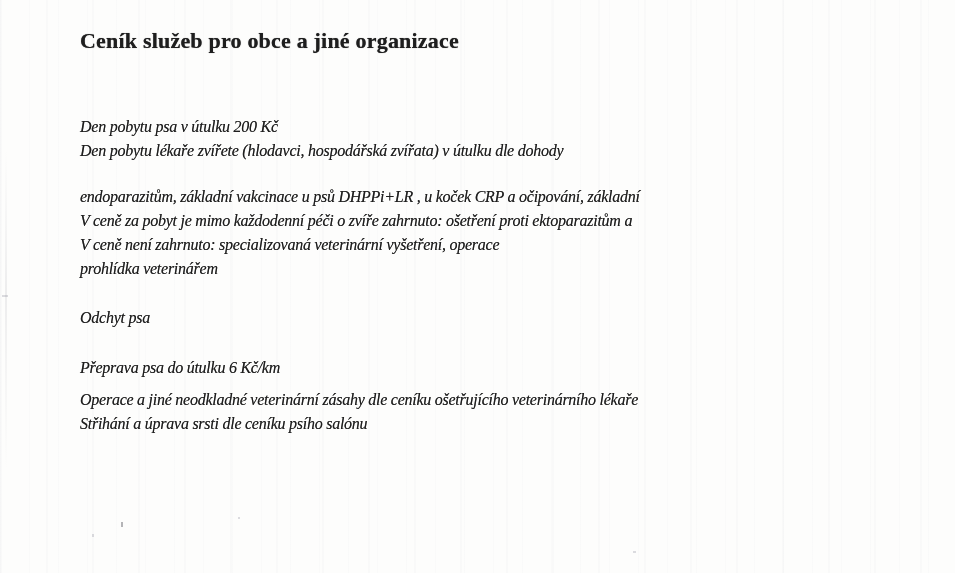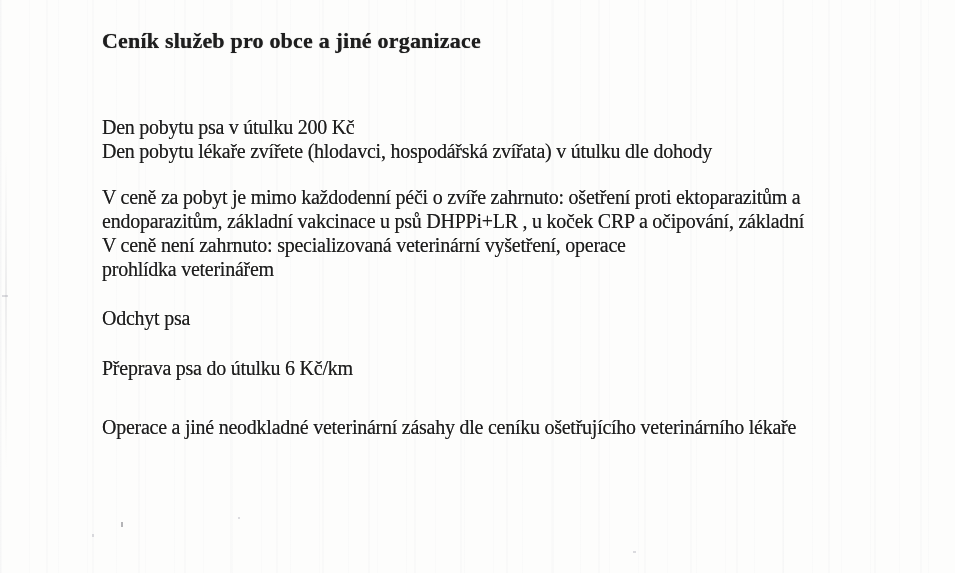--- a/index.html
+++ b/index.html
@@ -21,47 +21,48 @@
         rgba(160,165,180,0.035) 0px, rgba(160,165,180,0.035) 1px,
         rgba(255,255,255,0) 1px, rgba(255,255,255,0) 29px);
     font-family: "Liberation Serif", "DejaVu Serif", serif;
     color: #1e1e1e;
   }
   .page {
     position: absolute;
     top: 0; left: 0;
     width: 913px;
     height: 573px;
-    padding: 26px 0 0 102px;
+    padding: 26px 0 0 80px;
     box-sizing: border-box;
   }
   .doc-title {
     margin: 0;
     font-size: 22px;
     font-weight: bold;
     line-height: 30px;
     letter-spacing: 0.2px;
     white-space: nowrap;
     text-shadow: 0 0 0.7px rgba(20,20,20,0.75);
   }
   .block {
-    font-size: 20px;
+    font-size: 16px;
     line-height: 24px;
     letter-spacing: -0.25px;
+    font-style: italic;
   }
   .line {
     white-space: nowrap;
     text-shadow: 0 0 0.6px rgba(25,25,25,0.65);
   }
   .block-stay     { margin-top: 59px; }
   .block-included { margin-top: 22px; }
   .block-capture  { margin-top: 25px; display: flex; align-items: center; }
   .capture-label  { width: 115px; flex: 0 0 115px; }
   .block-transport{ margin-top: 26px; }
-  .block-other    { margin-top: 35px; }
+  .block-other    { margin-top: 8px; }
 
   
   .artifact {
     position: absolute;
     background: rgba(90,90,100,0.45);
   }
   .artifact.faint { background: rgba(120,120,135,0.25); }
   .edge-streak {
     position: absolute;
     left: 5px;
@@ -82,36 +83,37 @@
 <div class="page">
 
   <h1 class="doc-title">Ceník služeb pro obce a jiné organizace</h1>
 
   <div class="block block-stay">
     <div class="line">Den pobytu psa v útulku 200 Kč</div>
     <div class="line">Den pobytu lékaře zvířete (hlodavci, hospodářská zvířata) v útulku dle dohody</div>
   </div>
 
   <div class="block block-included">
+    <div class="line">endoparazitům, základní vakcinace u psů DHPPi+LR , u koček CRP a očipování, základní</div>
     <div class="line">V ceně za pobyt je mimo každodenní péči o zvíře zahrnuto: ošetření proti ektoparazitům a</div>
-    <div class="line">endoparazitům, základní vakcinace u psů DHPPi+LR , u koček CRP a očipování, základní</div>
     <div class="line">V ceně není zahrnuto: specializovaná veterinární vyšetření, operace</div>
     <div class="line">prohlídka veterinářem</div>
   </div>
 
   <div class="block block-capture">
     <div class="line capture-label">Odchyt psa</div>
   </div>
 
   <div class="block block-transport">
     <div class="line">Přeprava psa do útulku 6 Kč/km</div>
   </div>
 
   <div class="block block-other">
     <div class="line">Operace a jiné neodkladné veterinární zásahy dle ceníku ošetřujícího veterinárního lékaře</div>
+    <div class="line">Střihání a úprava srsti dle ceníku psího salónu</div>
   </div>
 
 </div>
 
 <div class="edge-streak"></div>
 <div class="artifact" style="left:121px; top:522px; width:2px; height:5px;"></div>
 <div class="artifact faint" style="left:92px; top:534px; width:2px; height:3px;"></div>
 <div class="artifact faint" style="left:238px; top:517px; width:2px; height:2px;"></div>
 <div class="artifact faint" style="left:633px; top:551px; width:3px; height:2px;"></div>
 <div class="artifact faint" style="left:2px; top:295px; width:6px; height:2px;"></div>

